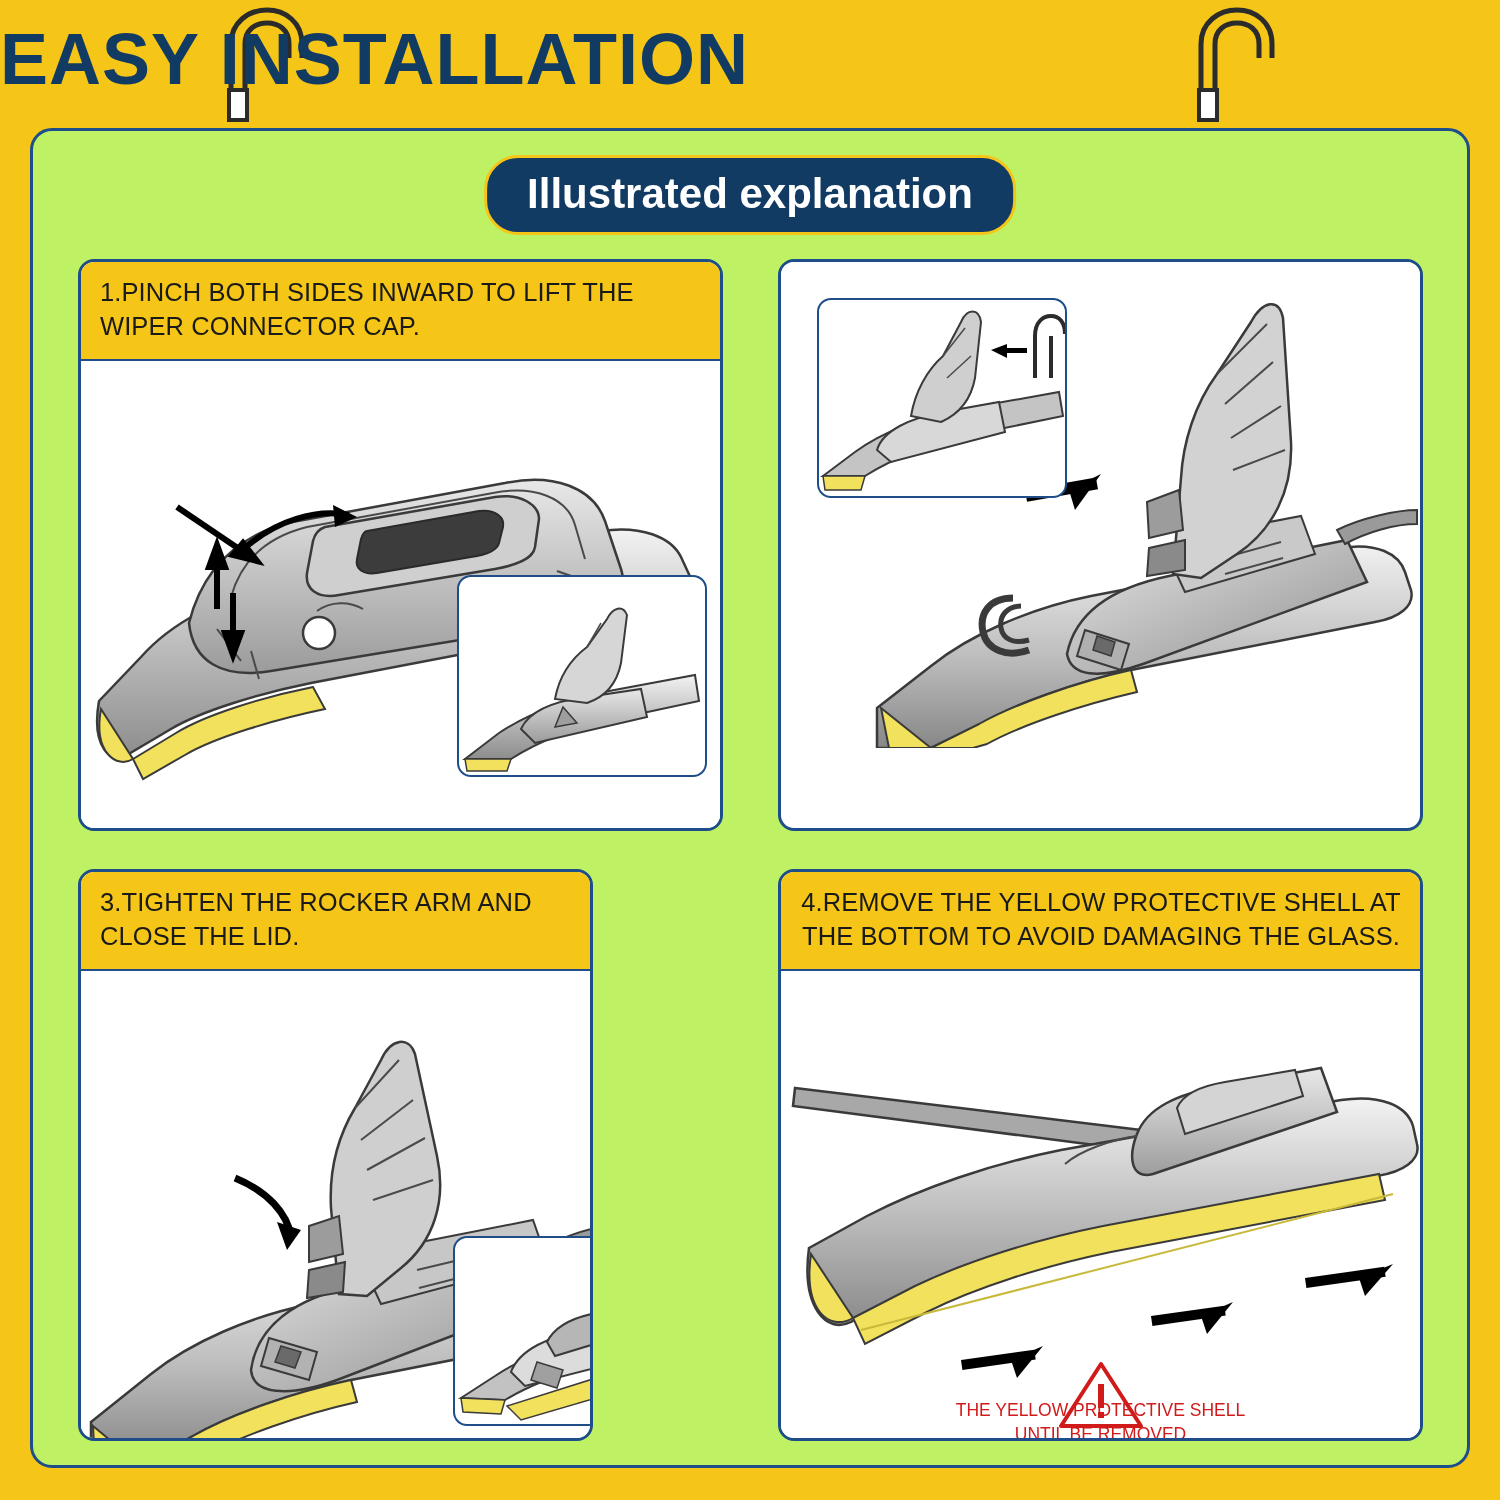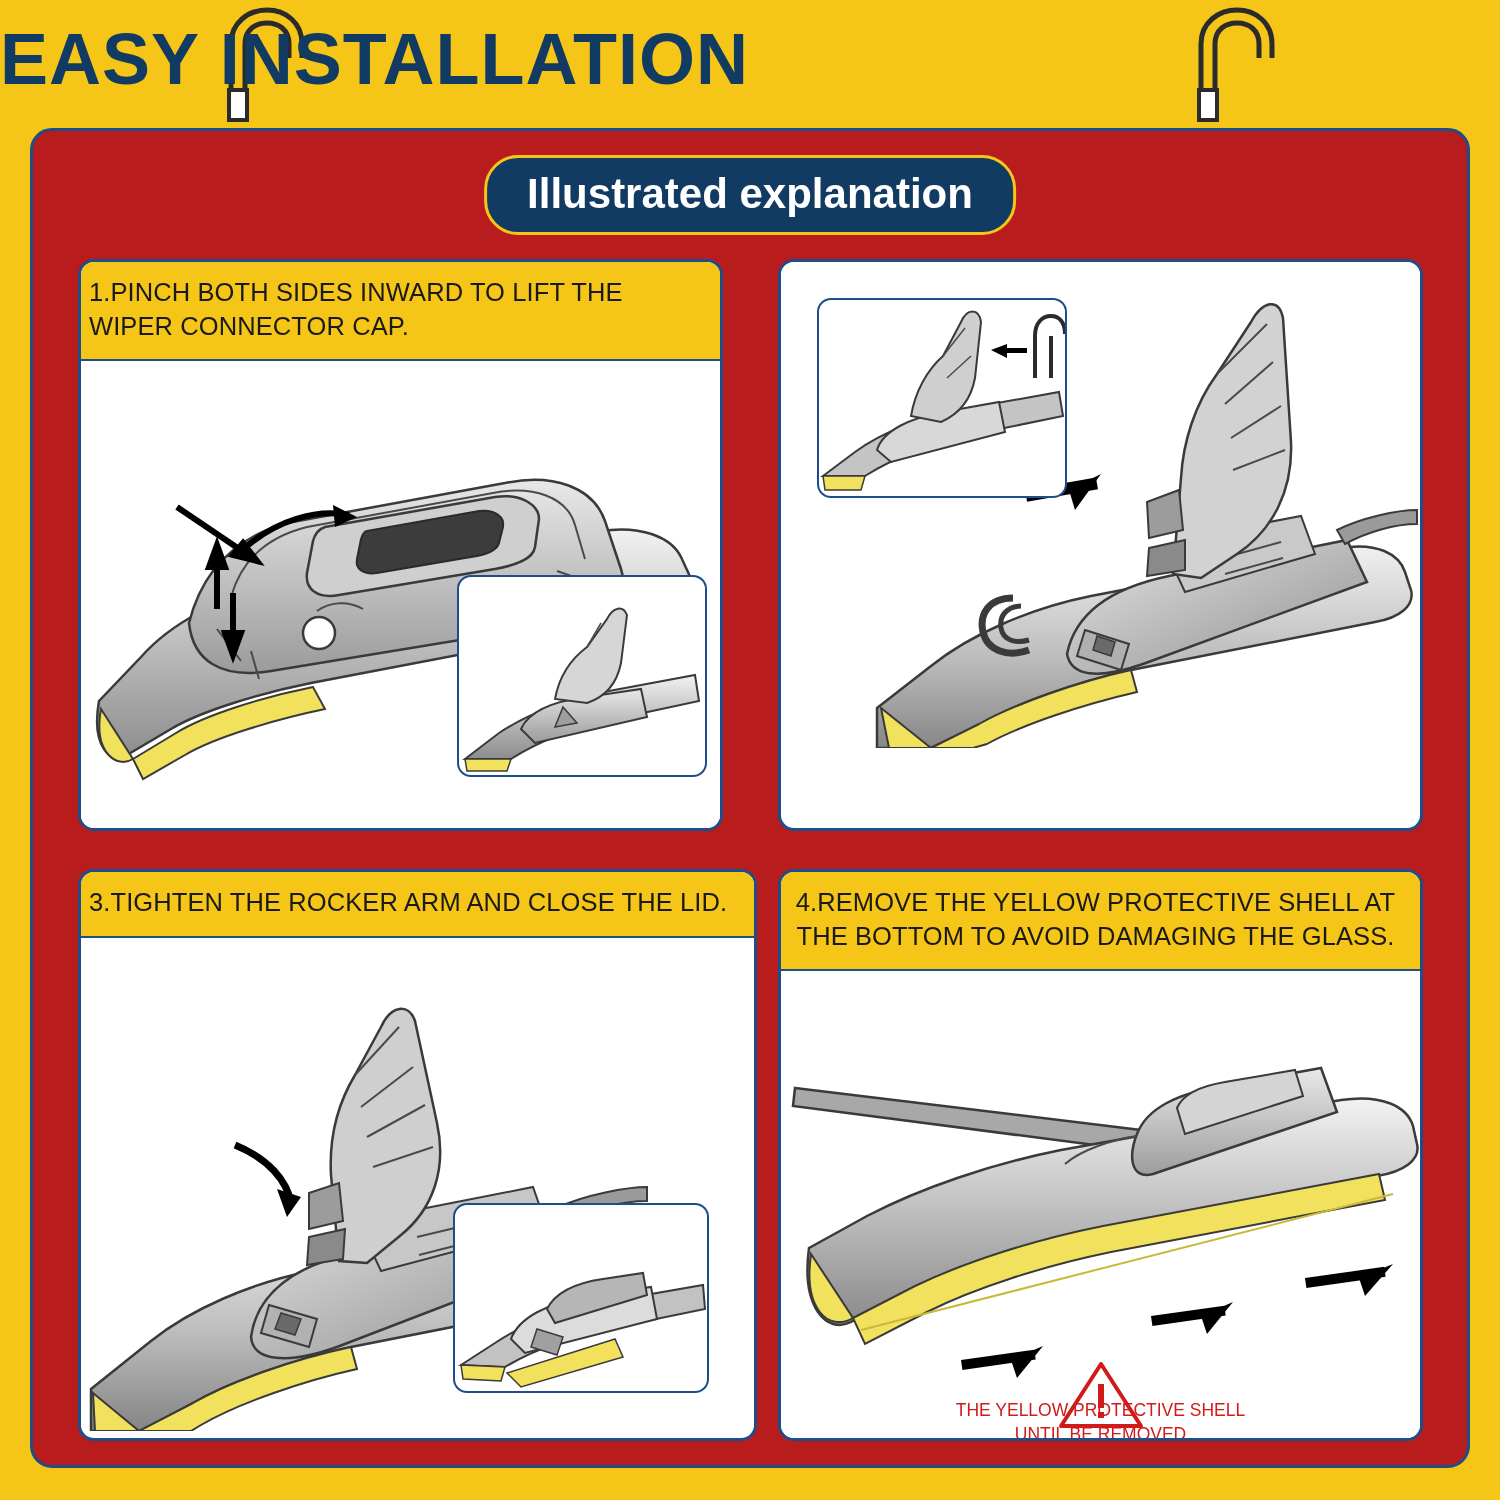--- a/index.html
+++ b/index.html
@@ -35,21 +35,21 @@
     font-family: "Liberation Sans", sans-serif;
     margin-top: 32px;
   }
   .hook-svg { position: absolute; }
 
   
   .panel {
     position: absolute;
     left: 30px; top: 128px;
     width: 1440px; height: 1340px;
-    background: #b91c1c;
+    background: #bef264;
     border: 3px solid #1D4E89;
     border-radius: 22px;
   }
 
   .sub-banner {
     position: absolute;
     left: 50%;
     transform: translateX(-50%);
     top: 24px;
     padding: 12px 40px 14px 40px;
@@ -66,26 +66,26 @@
   
   .step {
     position: absolute;
     border: 3px solid #1D4E89;
     border-radius: 16px;
     background: #ffffff;
     overflow: hidden;
   }
   .step-1 { left: 45px;  top: 128px; width: 645px; height: 572px; }
   .step-2 { left: 745px; top: 128px; width: 645px; height: 572px; }
-  .step-3 { left: 45px;  top: 738px; width: 679px; height: 572px; }
+  .step-3 { left: 45px;  top: 738px; width: 515px; height: 572px; }
   .step-4 { left: 745px; top: 738px; width: 645px; height: 572px; }
 
   .step-caption {
     background: #F5C518;
-    padding: 14px 18px 16px 8px;
+    padding: 14px 18px 16px 19px;
     font-size: 25.5px;
     line-height: 1.32;
     color: #1a1a1a;
     font-weight: normal;
     letter-spacing: 0.1px;
     font-family: "Liberation Sans", sans-serif;
     border-bottom: 2px solid #1D4E89;
   }
   .step-1 .step-caption, .step-3 .step-caption { text-align: left; }
   .step-2 .step-caption, .step-4 .step-caption { text-align: center; }

